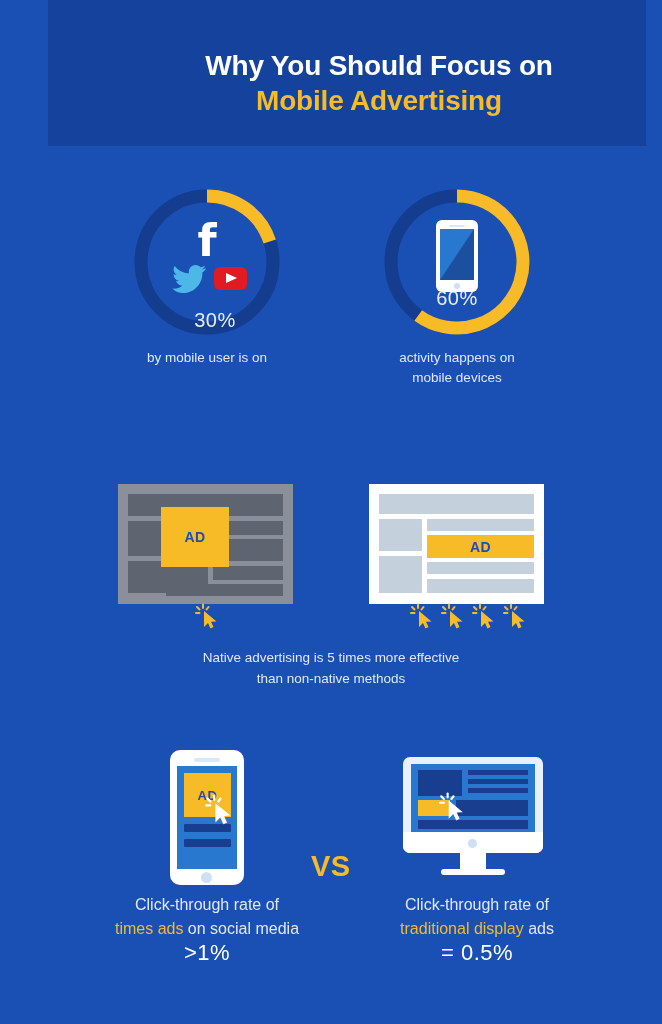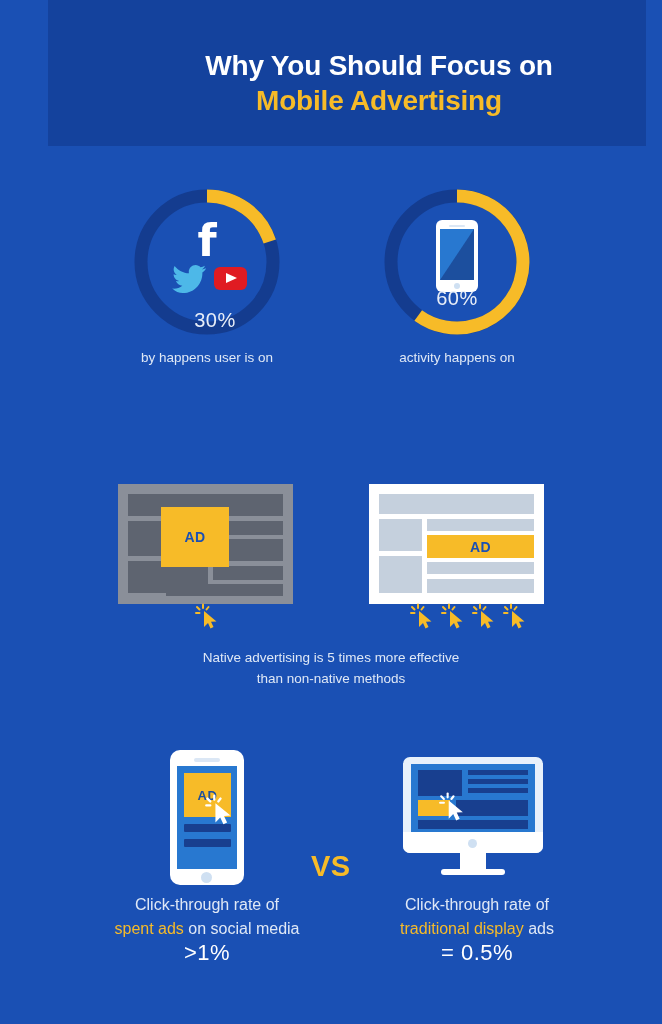--- a/index.html
+++ b/index.html
@@ -239,39 +239,40 @@
     <svg class="tw-bird" style="left:40px; top:78px;" width="34" height="28" viewBox="0 0 24 20">
       <path fill="#4db8e8" d="M24 2.4c-.9.4-1.8.66-2.8.78 1-.6 1.78-1.56 2.14-2.7-.94.56-1.98.96-3.08 1.18C19.36.64 18.1 0 16.7 0c-2.68 0-4.85 2.17-4.85 4.85 0 .38.04.75.12 1.1C7.94 5.75 4.2 3.73 1.7.66c-.42.72-.66 1.56-.66 2.45 0 1.68.86 3.17 2.16 4.04-.8-.02-1.54-.24-2.2-.6v.06c0 2.35 1.67 4.31 3.89 4.76-.4.1-.83.17-1.28.17-.31 0-.62-.03-.91-.09.62 1.93 2.41 3.33 4.53 3.37-1.66 1.3-3.75 2.08-6.02 2.08-.39 0-.78-.02-1.16-.07C2.3 19.19 4.85 20 7.55 20c9.05 0 14-7.5 14-14v-.64c.96-.7 1.8-1.56 2.45-2.55z"></path>
     </svg>
     <div class="yt-box" style="left:82px; top:80px;">
       <div class="yt-tri"></div>
     </div>
     <div class="donut-pct" style="left:8px; top:106px;margin-top:16px;">30%</div>
   </div>
 
   <div class="donut-caption" style="left:77px; top:348px;">
-    <div>by happens user is on</div>
+    <div>by mobile user is on</div>
   </div>
 
   <div class="donut-wrap" style="left:382px; top:187px; width:150px; height:150px;">
     <svg class="donut" width="150" height="150" viewBox="0 0 150 150">
       <circle cx="75" cy="75" r="66" fill="none" stroke="#143c8f" stroke-width="13"></circle>
 
       <path d="M 75 9 A 66 66 0 1 1 36.2 128.4" fill="none" stroke="#f7bb28" stroke-width="13" stroke-linecap="butt"></path>
     </svg>
     <div class="mini-phone" style="left:54px; top:33px;">
       <div class="mini-phone-speaker"></div>
       <div class="mini-phone-screen"></div>
       <div class="mini-phone-home"></div>
     </div>
     <div class="donut-pct" style="left:0; top:100px;">60%</div>
   </div>
 
   <div class="donut-caption" style="left:327px; top:348px;">
     <div>activity happens on</div>
+    <div>mobile devices</div>
   </div>
 
   <div class="panel panel-dark" style="left:118px; top:484px;">
     <div class="blk-d" style="left:10px;  top:10px;  width:155px; height:22px;"></div>
     <div class="blk-d" style="left:10px;  top:37px;  width:80px;  height:35px;"></div>
     <div class="blk-d" style="left:10px;  top:77px;  width:80px;  height:32px;"></div>
     <div class="blk-d" style="left:95px;  top:37px;  width:70px;  height:14px;"></div>
     <div class="blk-d" style="left:95px;  top:55px;  width:70px;  height:22px;"></div>
     <div class="blk-d" style="left:95px;  top:82px;  width:70px;  height:14px;"></div>
     <div class="blk-d" style="left:48px;  top:100px; width:117px; height:12px;"></div>
@@ -387,21 +388,21 @@
           <path fill="#ffffff" d="M9 8 L9 25 L13.2 20.6 L16 26.5 L19.2 25 L16.5 19.2 L22.2 18.9 Z"></path>
         </svg>
       </div>
       <div class="monitor-chin"></div>
       <div class="monitor-dot"></div>
     </div>
   </div>
 
   <div class="ctr-caption" style="left:77px; top:893px;">
     <div>Click-through rate of</div>
-    <div><span class="hl">spent ads</span><span> on social media</span></div>
+    <div><span class="hl">times ads</span><span> on social media</span></div>
   </div>
   <div class="ctr-value" style="left:77px; top:940px;">&gt;1%</div>
 
   <div class="ctr-caption" style="left:347px; top:893px;">
     <div>Click-through rate of</div>
     <div><span class="hl">traditional display</span><span> ads</span></div>
   </div>
   <div class="ctr-value" style="left:347px; top:940px;">= 0.5%</div>
 
 </div>

